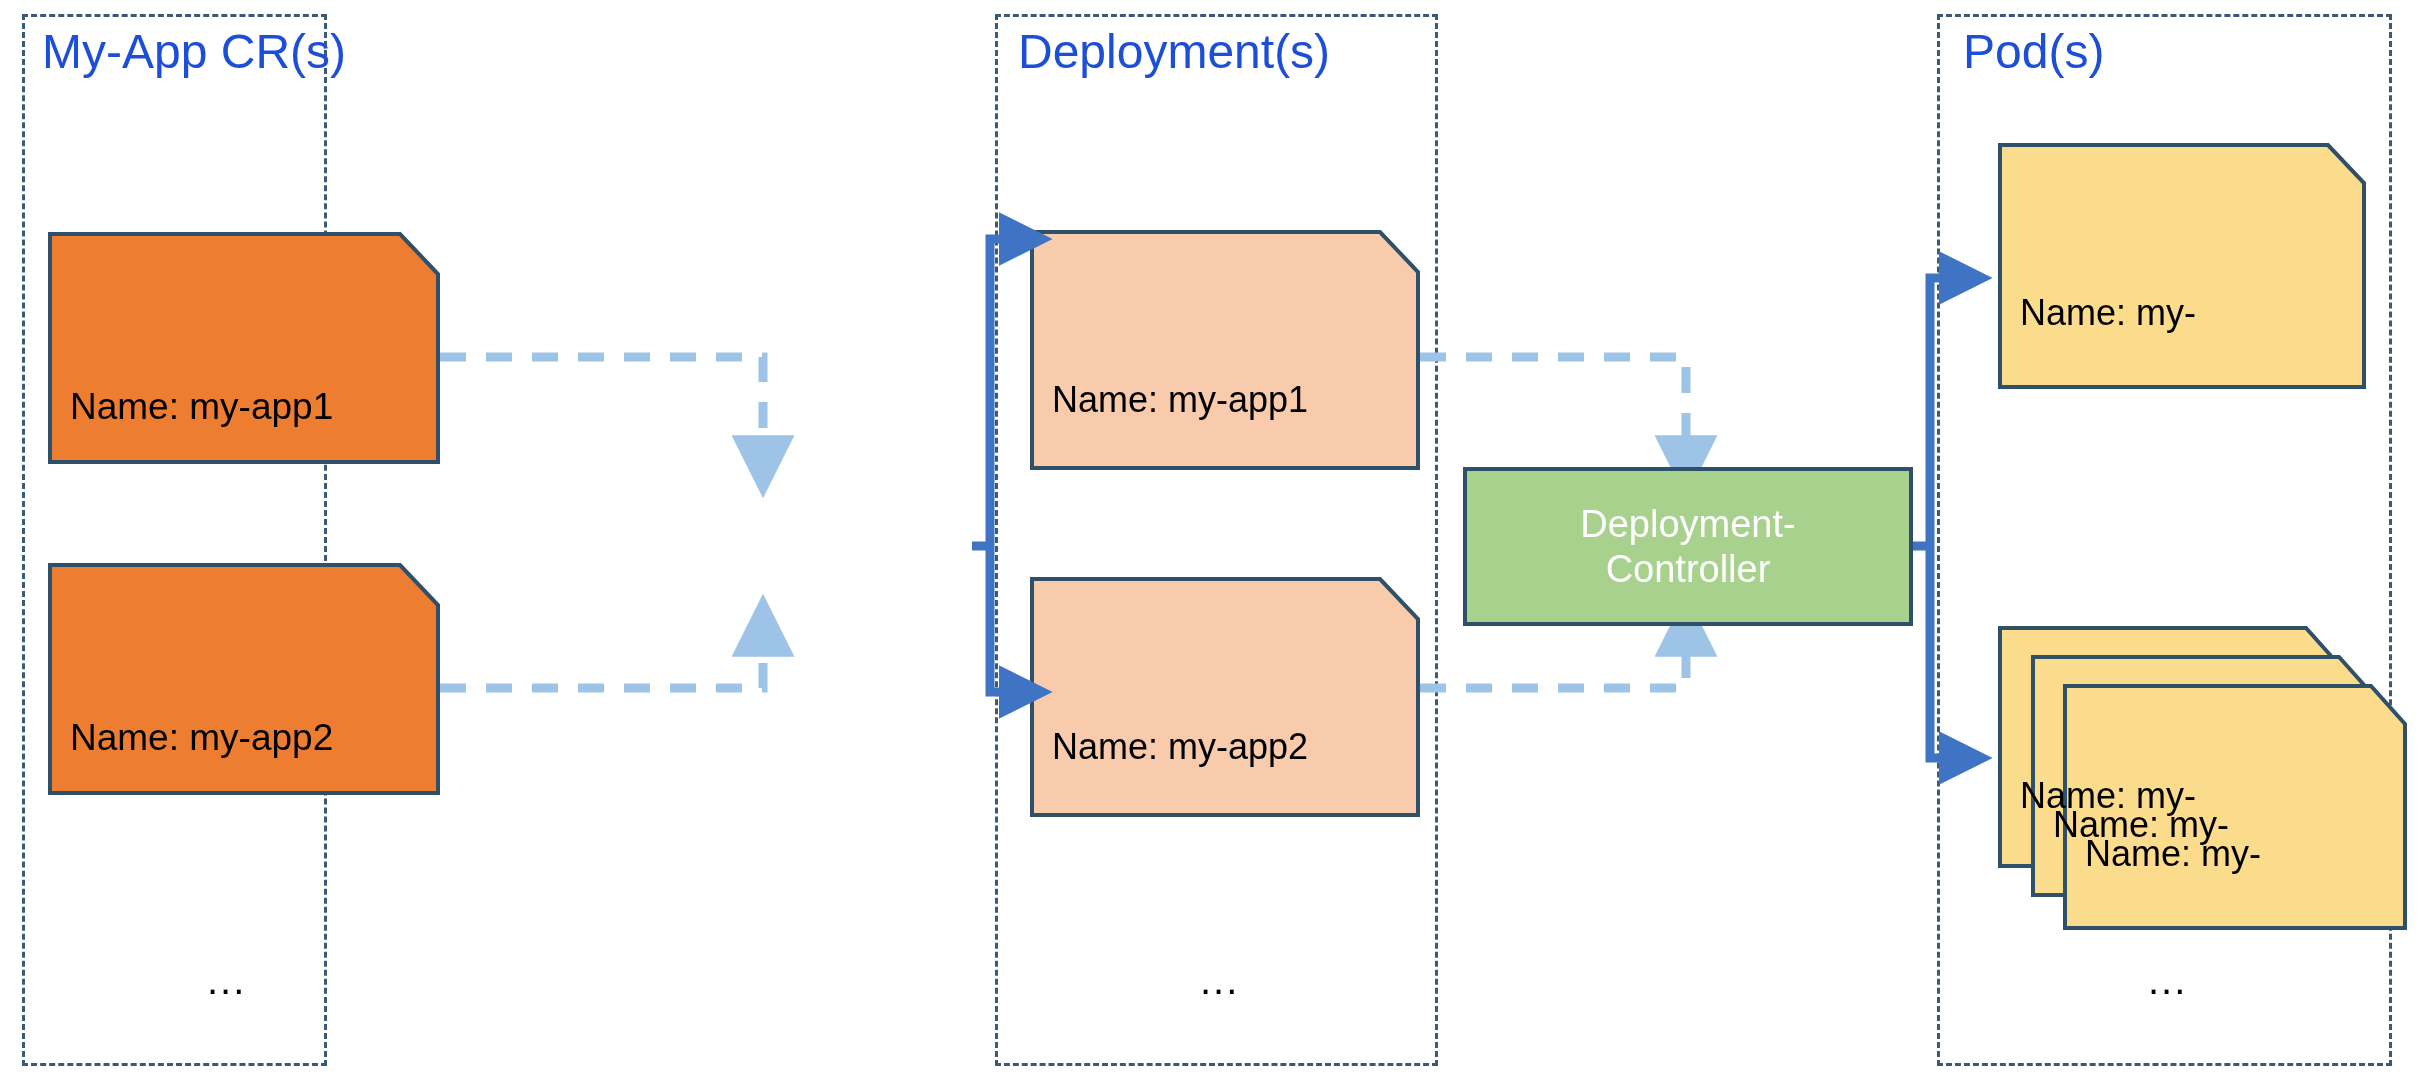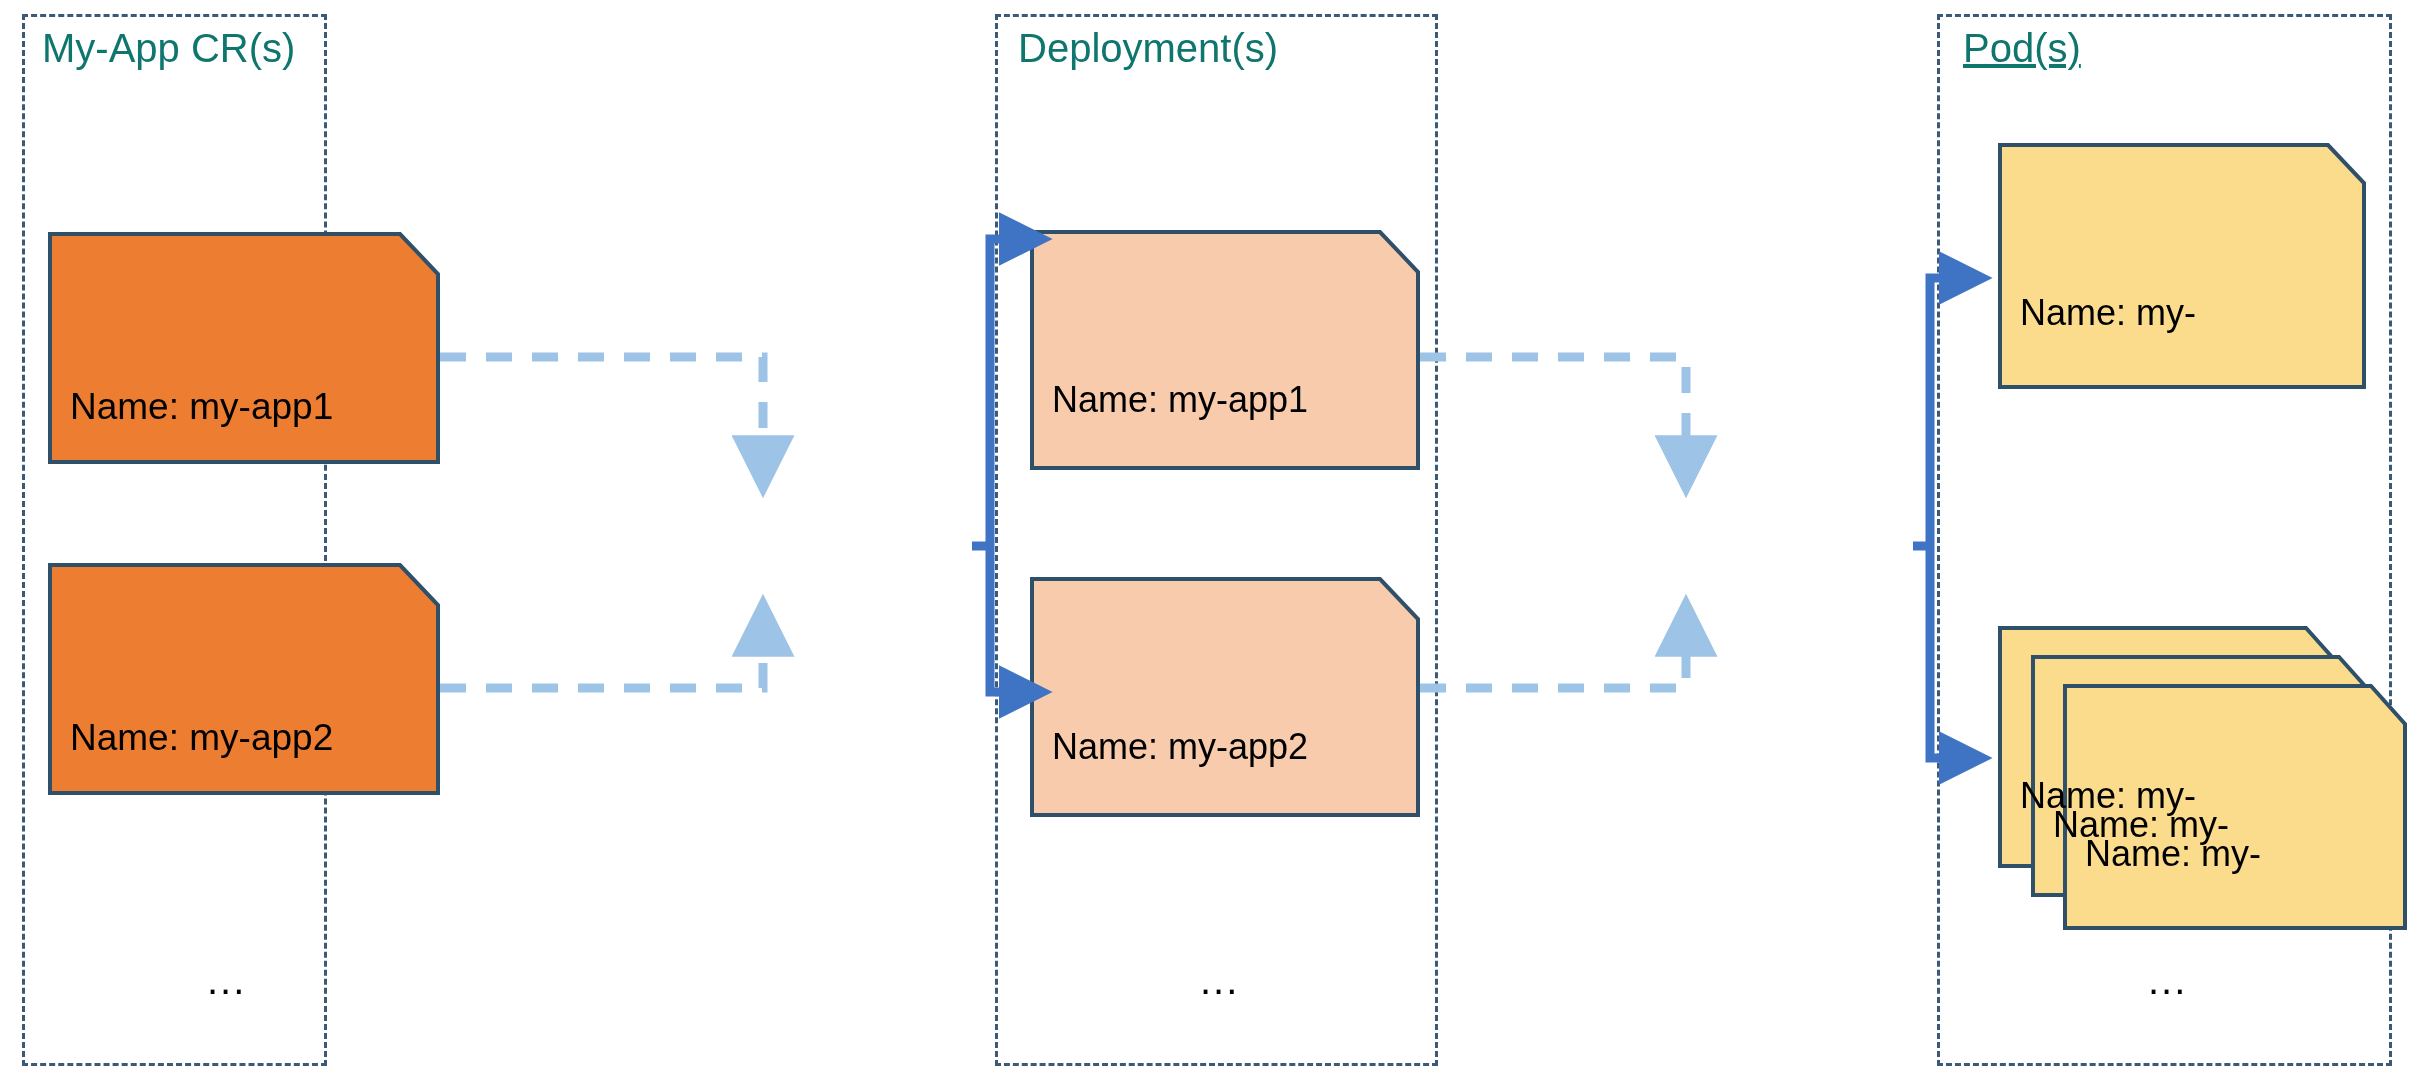--- a/index.html
+++ b/index.html
@@ -11,22 +11,22 @@
 
   
   .group{
     position:absolute;
     border:3px dashed #3B5A78;
     background:transparent;
     box-sizing:border-box;
   }
   .group-title{
     position:absolute;
-    font-size:40px;
-    color:#0f766e;
+    font-size:48px;
+    color:#1d4ed8;
     white-space:nowrap;
     line-height:1;
   }
   .group-ellipsis{
     position:absolute;
     font-size:40px;
     color:#000000;
     line-height:1;
     letter-spacing:2px;
   }
@@ -85,21 +85,21 @@
 <body>
 
 <div id="stage">
 
   <div class="group" style="left:22px;top:14px;width:305px;height:1052px;"></div>
   <div class="group" style="left:995px;top:14px;width:443px;height:1052px;"></div>
   <div class="group" style="left:1937px;top:14px;width:455px;height:1052px;"></div>
 
   <div class="group-title" style="left:42px;top:28px;">My-App CR(s)</div>
   <div class="group-title" style="left:1018px;top:28px;">Deployment(s)</div>
-  <div class="group-title" style="left:1963px;top:28px;text-decoration:underline;">Pod(s)</div>
+  <div class="group-title" style="left:1963px;top:28px;">Pod(s)</div>
 
   <div class="group-ellipsis" style="left:207px;top:960px;">...</div>
   <div class="group-ellipsis" style="left:1200px;top:960px;">...</div>
   <div class="group-ellipsis" style="left:2148px;top:960px;">...</div>
 
   <svg id="wires" viewBox="0 0 2418 1080">
     <defs>
       <marker id="dashArrow" markerWidth="7" markerHeight="7" refX="3.2" refY="3.5" orient="auto" markerUnits="strokeWidth">
         <path d="M0,0 L7,3.5 L0,7 z" fill="#9DC3E6"></path>
       </marker>
@@ -214,15 +214,17 @@
       <span class="txt">Name: my-</span>
       
       
       
     </div>
 
   </div>
 
   <div class="ctrl-layer">
 
+    <div class="controller" style="left:1463px;top:467px;width:450px;height:159px;">Deployment-
+Controller</div>
   </div>
 
 </div>
 
 </body></html>

